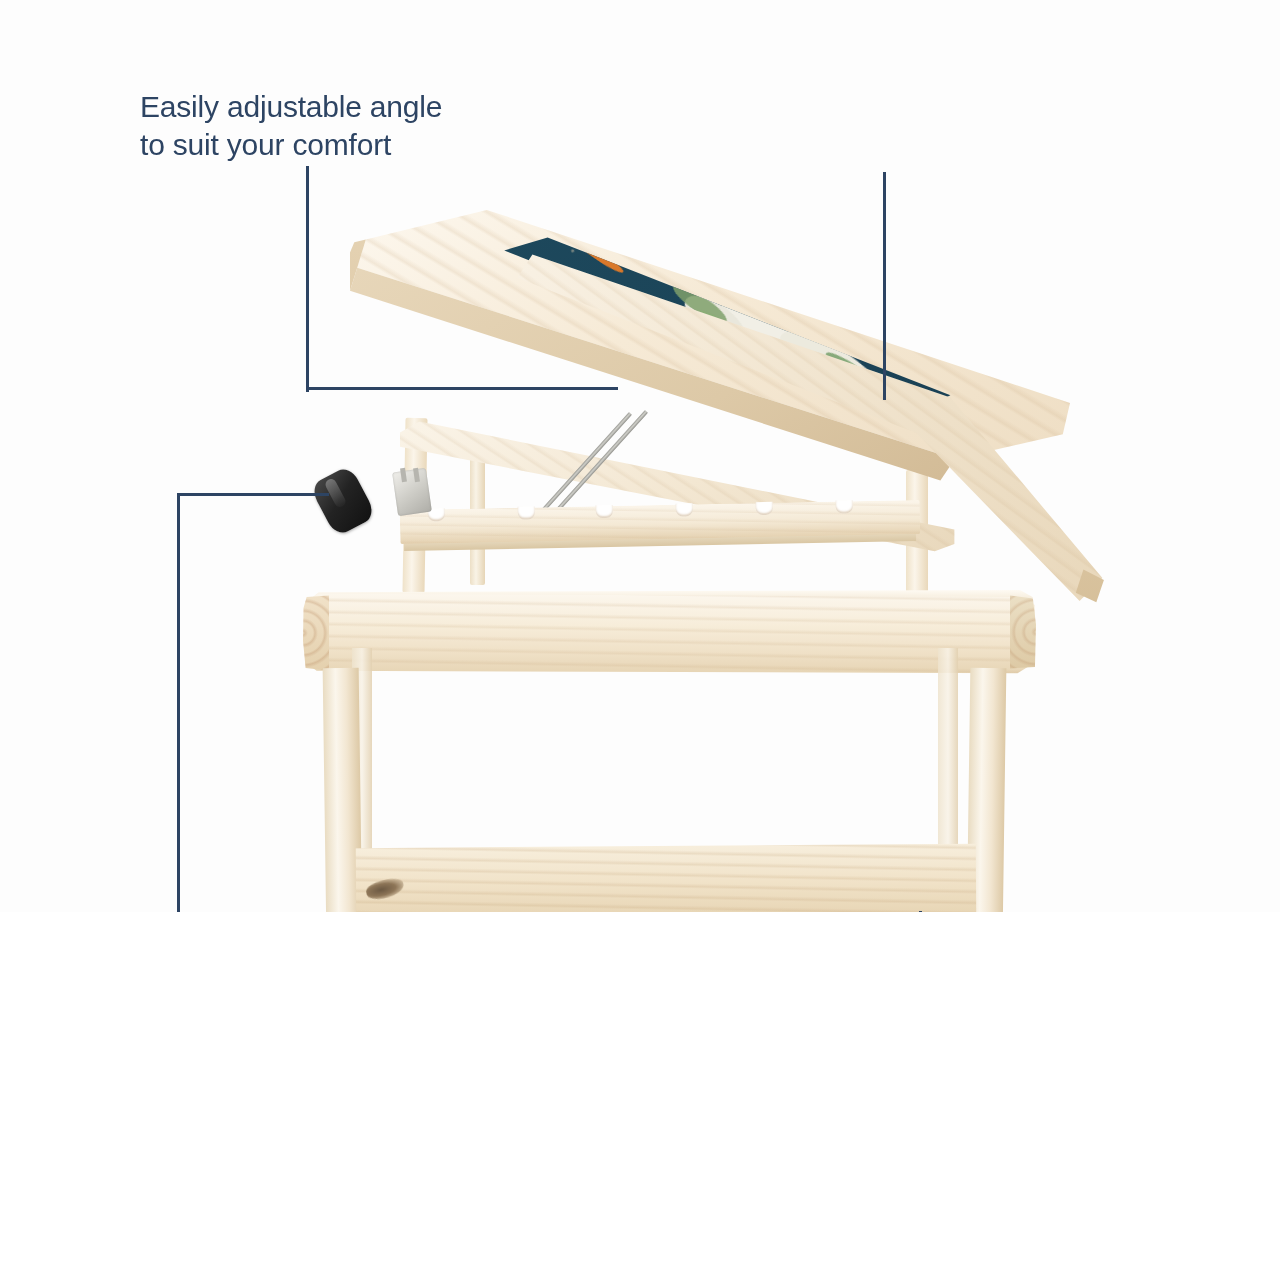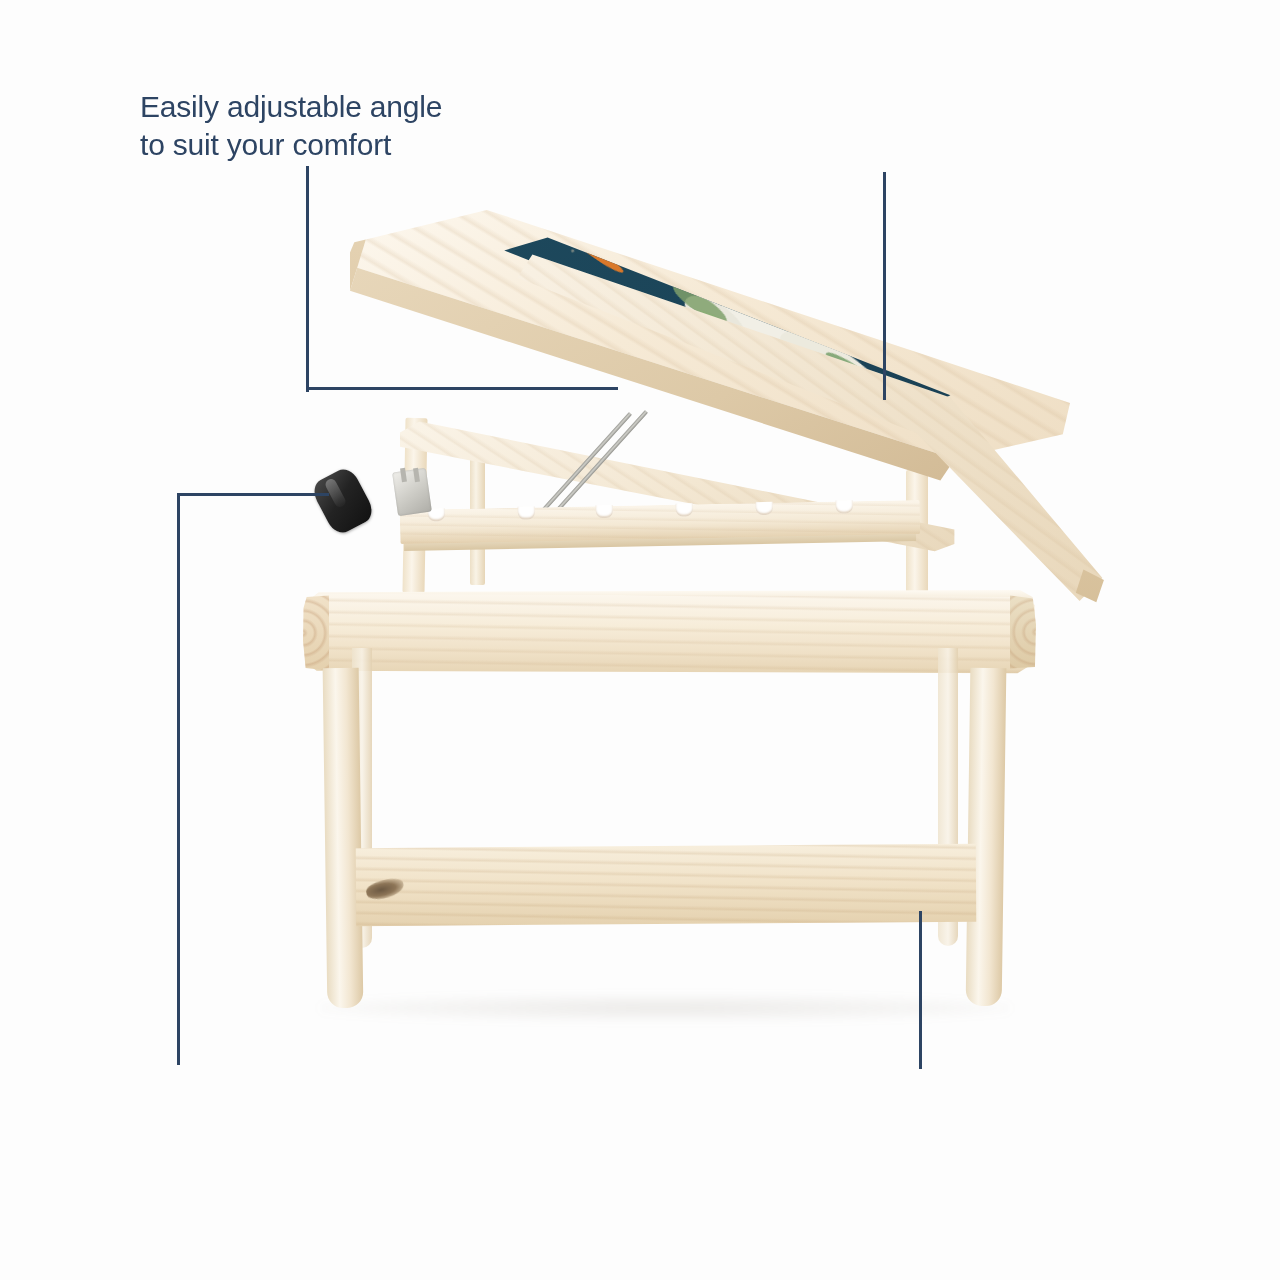--- a/index.html
+++ b/index.html
@@ -4,21 +4,21 @@
 <title>Product Infographic</title>
 <style>
   html, body {
     margin: 0;
     padding: 0;
     background: #ffffff;
   }
   #stage {
     position: relative;
     width: 1280px;
-    height: 1280px;
+    height: 912px;
     background: #fdfdfd;
     overflow: hidden;
     font-family: "Liberation Sans", sans-serif;
     color: #2d4463;
   }
 
   
   .callout {
     position: absolute;
     font-family: "Liberation Sans", sans-serif;

